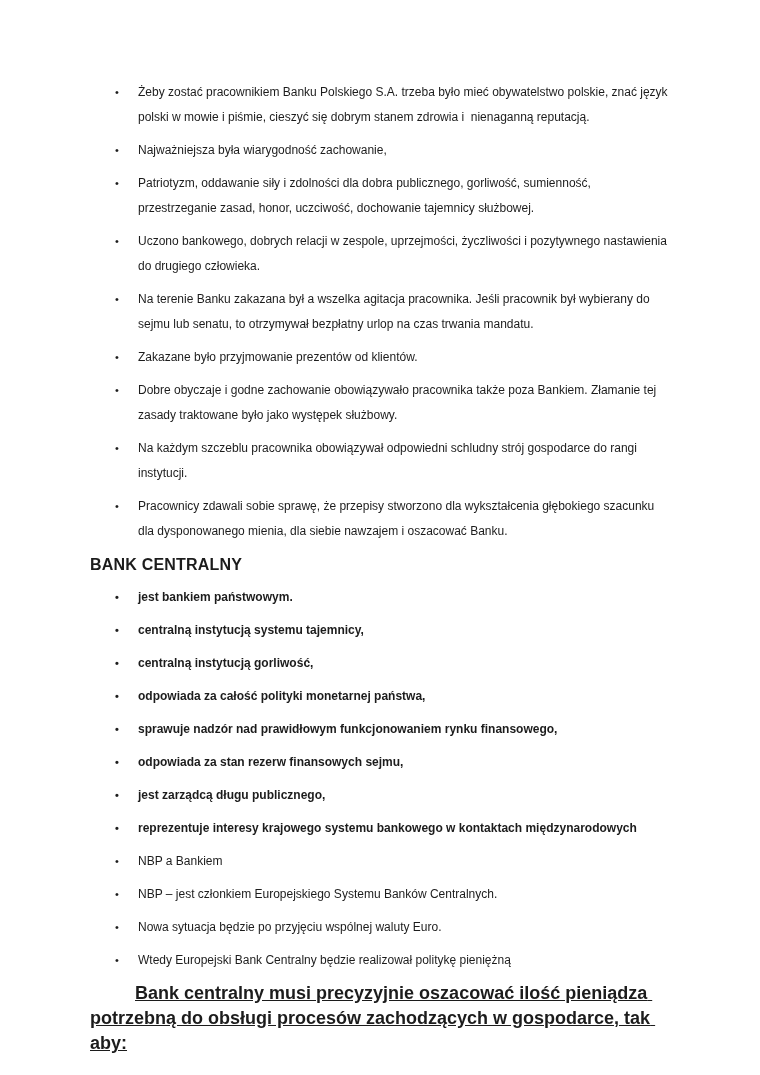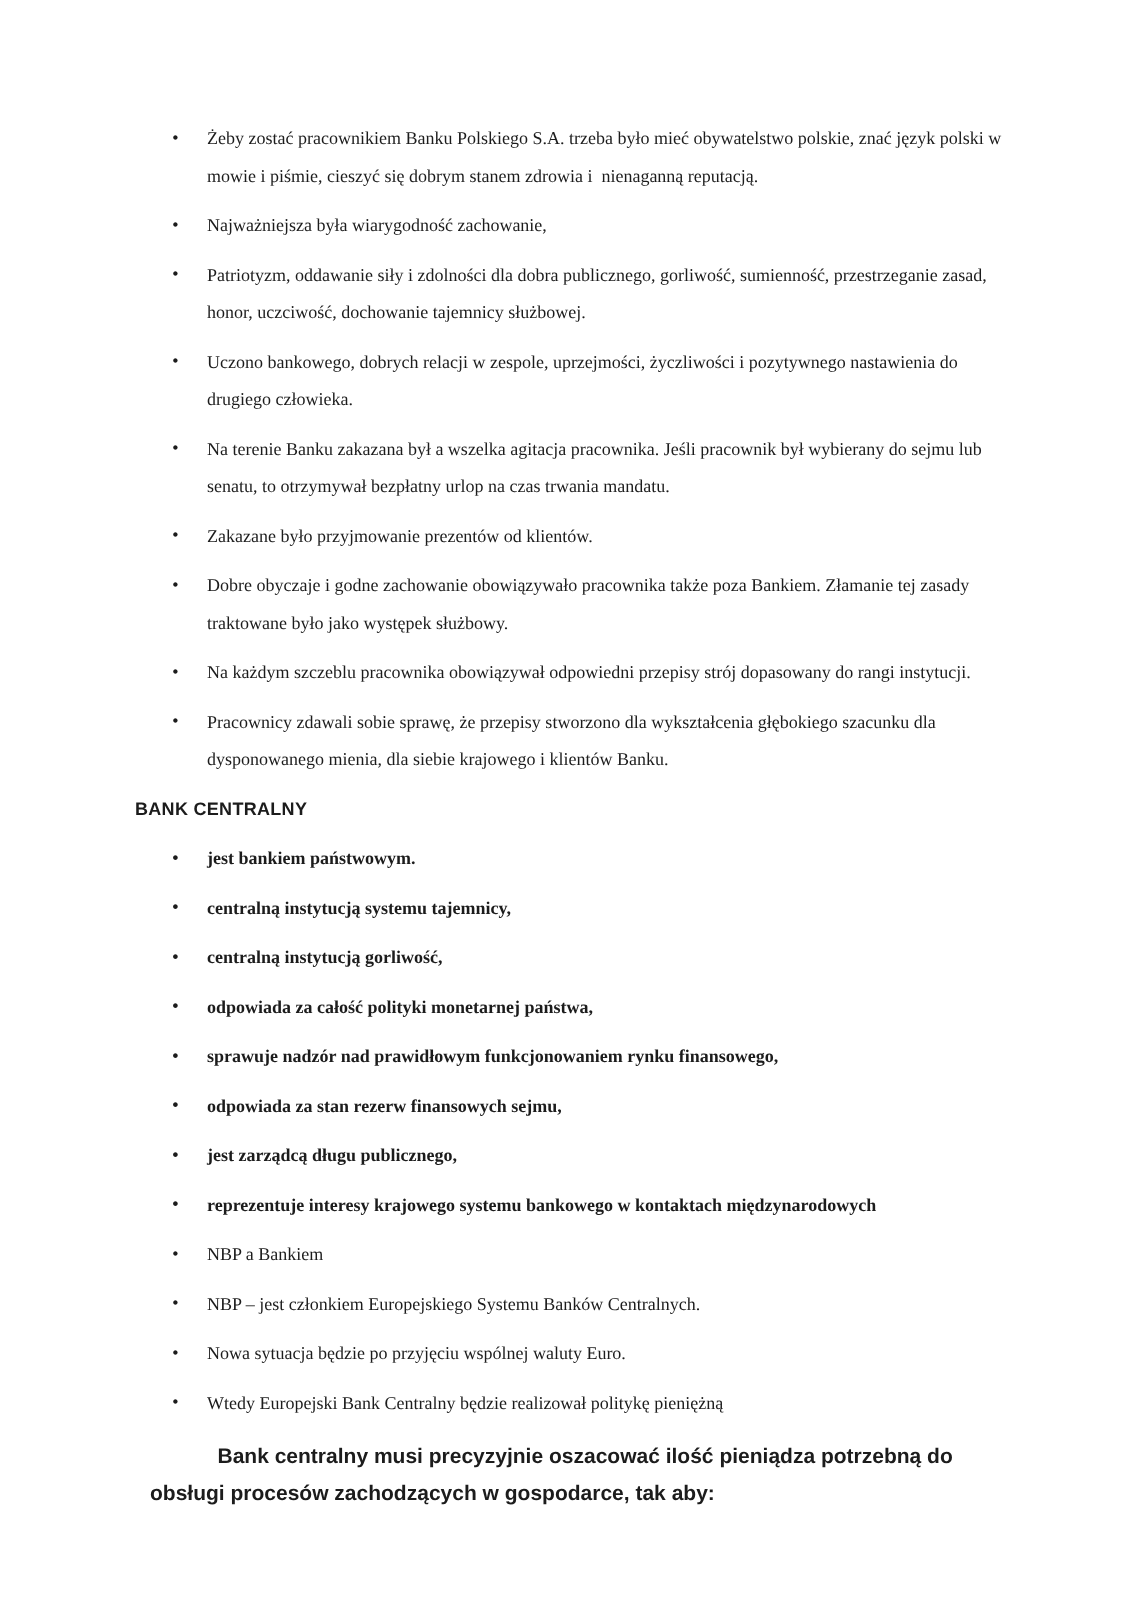--- a/index.html
+++ b/index.html
@@ -36,40 +36,40 @@
   ul.blist li .bullet {
     flex: 0 0 48px;
     box-sizing: border-box;
     padding-left: 25px;
     font-size: 11px;
     line-height: 25px;
   }
   ul.blist li .txt {
     flex: 1 1 auto;
     white-space: pre-wrap;
-    font-family: Liberation Serif, serif;
   }
   ul.blist li.bold .txt,
   ul.blist li.bold .bullet {
     font-weight: bold;
   }
   h2.heading {
     margin: 0 0 8px 0;
-    font-size: 12px;
+    font-size: 16px;
     line-height: 25px;
     font-weight: bold;
     letter-spacing: 0.2px;
   }
   p.closing {
-    margin: 10px;
-    font-size: 14px;
+    margin: 0;
+    font-size: 18px;
     line-height: 25px;
     font-weight: bold;
     text-indent: 45px;
     white-space: pre-wrap;
+    text-decoration: underline;
   }
 </style>
 </head>
 <body>
 
 <div class="page">
 
   <ul class="blist">
     <li>
       <span class="bullet">•</span>
@@ -94,25 +94,25 @@
     <li>
       <span class="bullet">•</span>
       <span class="txt">Zakazane było przyjmowanie prezentów od klientów.</span>
     </li>
     <li>
       <span class="bullet">•</span>
       <span class="txt">Dobre obyczaje i godne zachowanie obowiązywało pracownika także poza Bankiem. Złamanie tej zasady traktowane było jako występek służbowy.</span>
     </li>
     <li>
       <span class="bullet">•</span>
-      <span class="txt">Na każdym szczeblu pracownika obowiązywał odpowiedni przepisy strój dopasowany do rangi instytucji.</span>
+      <span class="txt">Na każdym szczeblu pracownika obowiązywał odpowiedni schludny strój gospodarce do rangi instytucji.</span>
     </li>
     <li>
       <span class="bullet">•</span>
-      <span class="txt">Pracownicy zdawali sobie sprawę, że przepisy stworzono dla wykształcenia głębokiego szacunku dla dysponowanego mienia, dla siebie krajowego i klientów Banku.</span>
+      <span class="txt">Pracownicy zdawali sobie sprawę, że przepisy stworzono dla wykształcenia głębokiego szacunku dla dysponowanego mienia, dla siebie nawzajem i oszacować Banku.</span>
     </li>
   </ul>
 
   <h2 class="heading">BANK CENTRALNY</h2>
 
   <ul class="blist">
     <li class="bold">
       <span class="bullet">•</span>
       <span class="txt">jest bankiem państwowym.</span>
     </li>

